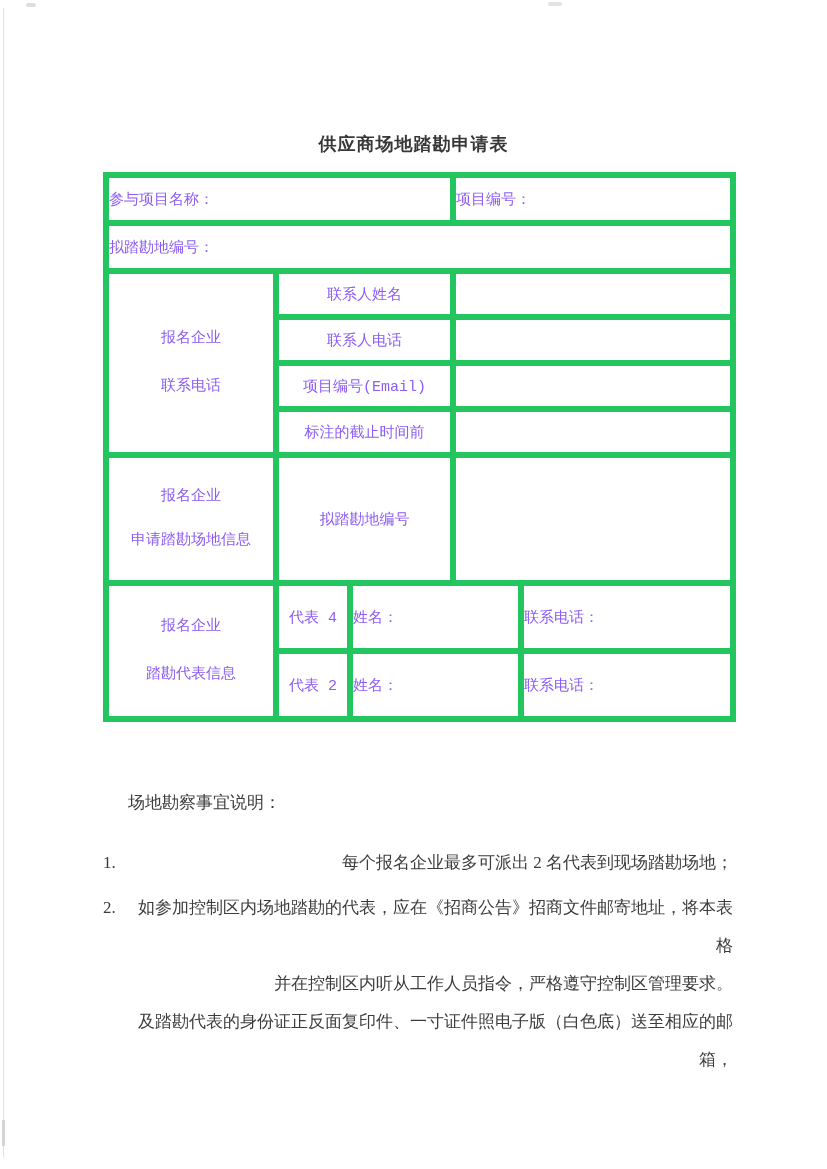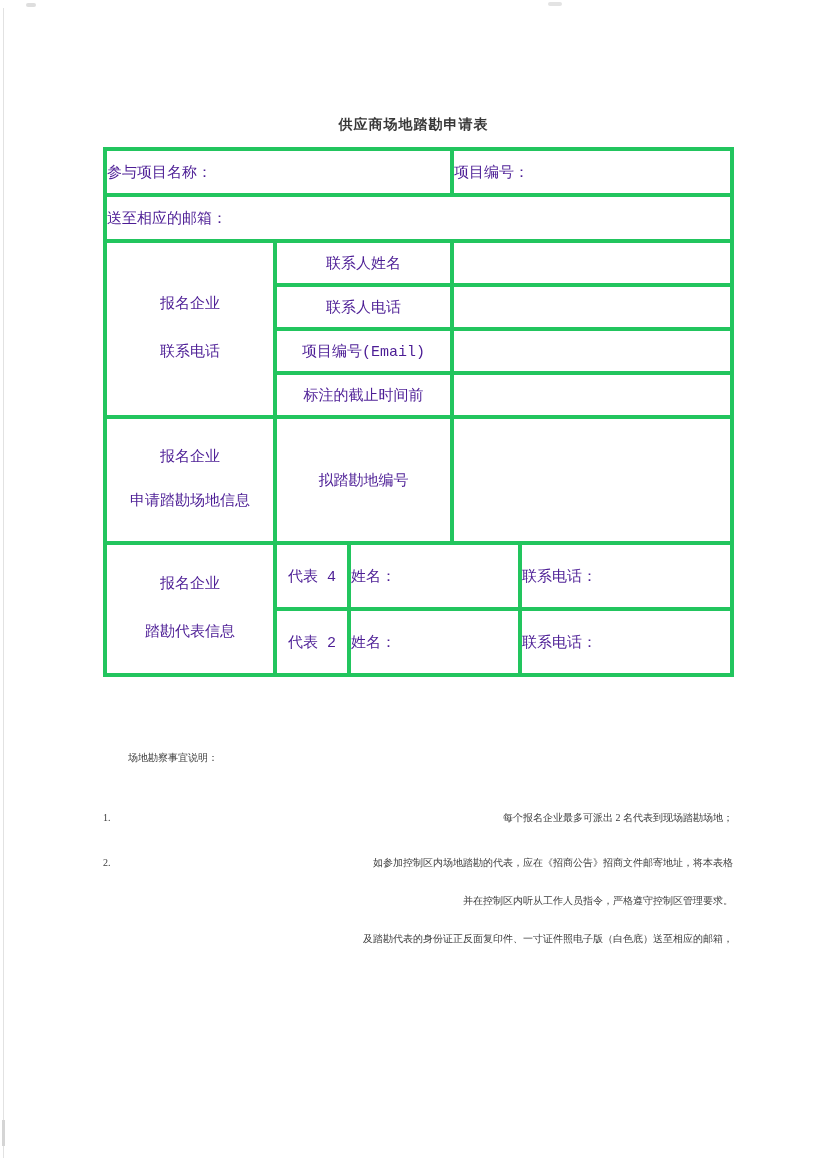--- a/index.html
+++ b/index.html
@@ -40,58 +40,58 @@
     border-radius: 2px;
   }
   .scan-smudge-c {
     position: absolute;
     left: 2px; top: 1120px;
     width: 3px; height: 26px;
     background: #d5d5d5;
   }
 
   .title {
-    margin: 0;
+    margin: 16px;
     padding-top: 116px;
     text-align: center;
-    font-size: 14px;
+    font-size: 18px;
     font-weight: bold;
     letter-spacing: 1px;
     color: #383838;
   }
 
   table.form-table {
     border-collapse: collapse;
     table-layout: fixed;
     width: 627px;
     margin: 13px 0 0 103px;
   }
   table.form-table td {
-    border: 4px solid #22c55e;
+    border: 6px solid #22c55e;
     padding: 0;
     vertical-align: middle;
     font-size: 15px;
-    color: #4c1d95;
+    color: #8b5cf6;
     overflow: hidden;
   }
   .h42  { height: 42px; }
   .h40  { height: 40px; }
   .h122 { height: 122px; }
   .h62  { height: 62px; }
 
   .pad-left   { text-align: left; padding-left: 13px; }
   .cell-center{ text-align: center; font-family: Liberation Mono, monospace; }
 
   .hdr div       { line-height: 48px; text-align: center; }
   .hdr-site div  { line-height: 44px; text-align: center; }
 
   .notes {
     margin: 70px 0 0 103px;
     width: 630px;
-    font-size: 10px;
+    font-size: 17px;
     color: #3c3c3c;
   }
   .notes-heading {
     padding-left: 25px;
     line-height: 22px;
   }
   .note-list { margin-top: 30px; }
   .note-item {
     display: flex;
     align-items: flex-start;
@@ -126,21 +126,21 @@
       <col style="width:212px">
     </colgroup>
     <tbody>
 
       <tr>
         <td colspan="3" class="h42 pad-left">参与项目名称：</td>
         <td colspan="2" class="h42 pad-left">项目编号：</td>
       </tr>
 
       <tr>
-        <td colspan="5" class="h42 pad-left">送至相应的邮箱：</td>
+        <td colspan="5" class="h42 pad-left">拟踏勘地编号：</td>
       </tr>
 
       <tr>
         <td rowspan="4" class="cell-center hdr">
           <div>报名企业</div>
           <div>联系电话</div>
         </td>
         <td colspan="2" class="h40 cell-center">联系人姓名</td>
         <td colspan="2" class="h40"></td>
       </tr>

